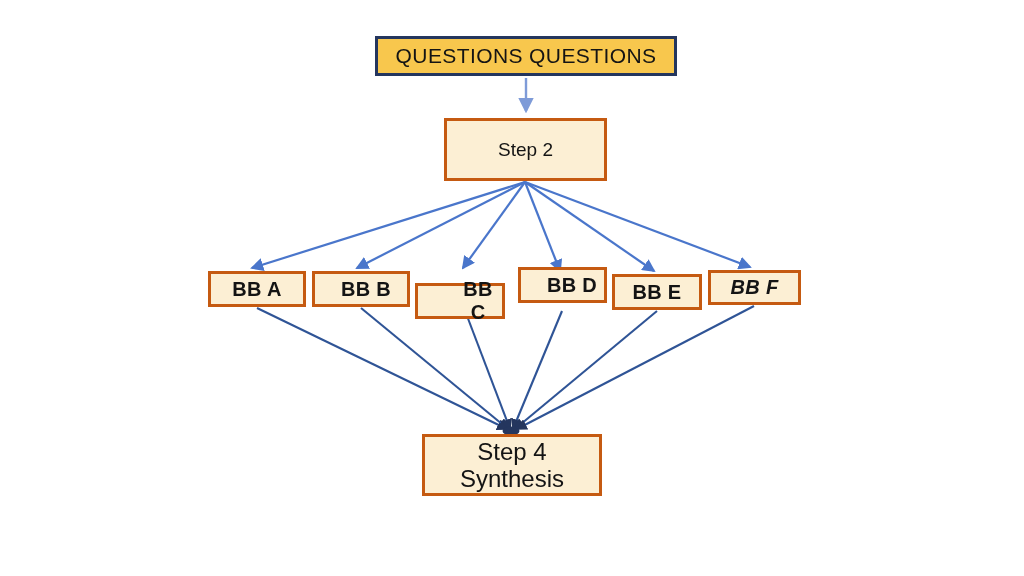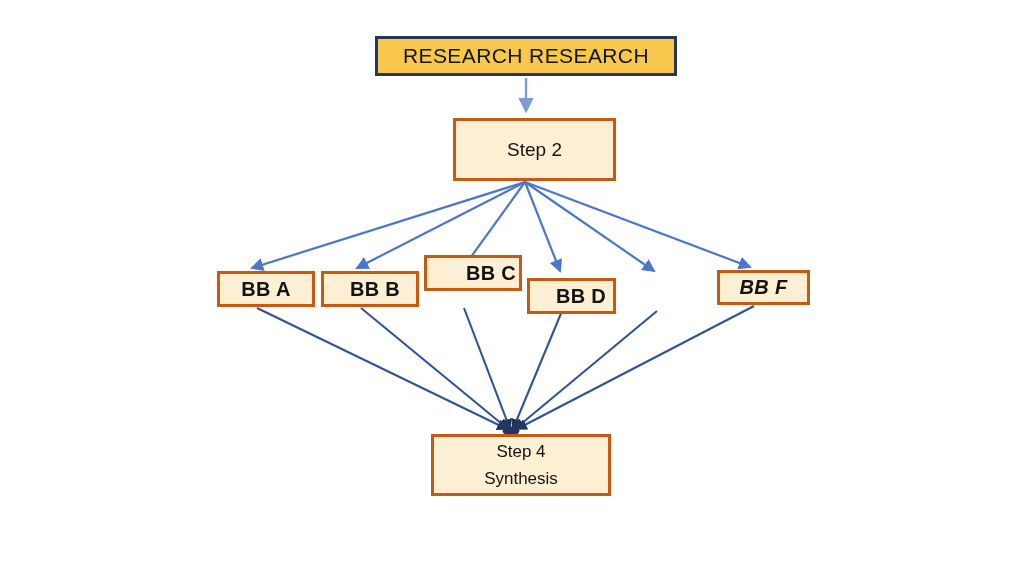--- a/index.html
+++ b/index.html
@@ -37,42 +37,41 @@
     left: 375px; top: 36px; width: 302px; height: 40px;
     background: #F8C74D;
     border: 3px solid #24365E;
     font-size: 21px;
     letter-spacing: 0.4px;
     font-weight: 500;
   }
   .node-cream {
     background: #FCEFD4;
     border: 3px solid #C55A11;
-    margin-left: 9px;
   }
   .node-step2 {
     left: 444px; top: 118px; width: 163px; height: 63px;
     font-size: 19px;
     line-height: 27px;
   }
   .node-step4 {
     left: 422px; top: 434px; width: 180px; height: 62px;
-    font-size: 17px;
+    font-size: 24px;
     line-height: 27px;
   }
   .node-bb {
     height: 36px;
     font-size: 20px;
     font-weight: 700;
     letter-spacing: 0.3px;
   }
   .bb-a { left: 208px; top: 271px; width: 98px; }
   .bb-b { left: 312px; top: 271px; width: 98px; padding-left: 10px; }
-  .bb-c { left: 415px; top: 255px; width: 98px; padding-left: 36px; }
-  .bb-d { left: 518px; top: 278px; width: 89px; padding-left: 19px; }
+  .bb-c { left: 415px; top: 283px; width: 90px; padding-left: 36px; }
+  .bb-d { left: 518px; top: 267px; width: 89px; padding-left: 19px; }
   .bb-e { left: 612px; top: 274px; width: 90px; }
   .bb-f { left: 708px; top: 270px; width: 93px; height: 35px; font-style: italic; }
 </style>
 </head>
 <body>
 
 <div class="stage">
 
   <svg class="connectors" viewBox="0 0 1024 576">
     <defs>
@@ -100,39 +99,42 @@
     <line x1="361" y1="308" x2="508" y2="429" stroke="#2F5496" stroke-width="2.1" marker-end="url(#arrowDark)"></line>
     <line x1="464" y1="308" x2="510" y2="429" stroke="#2F5496" stroke-width="2.1" marker-end="url(#arrowDark)"></line>
     <line x1="562" y1="311" x2="513" y2="429" stroke="#2F5496" stroke-width="2.1" marker-end="url(#arrowDark)"></line>
     <line x1="657" y1="311" x2="515" y2="429" stroke="#2F5496" stroke-width="2.1" marker-end="url(#arrowDark)"></line>
     <line x1="754" y1="306" x2="517" y2="429" stroke="#2F5496" stroke-width="2.1" marker-end="url(#arrowDark)"></line>
 
     <ellipse cx="511" cy="431" rx="8.5" ry="4.5" fill="#24365E"></ellipse>
   </svg>
 
   <div class="node node-research">
-    <span>RESEARCH RESEARCH</span>
+    <span>QUESTIONS QUESTIONS</span>
   </div>
 
   <div class="node node-cream node-step2">
     <span>Step 2</span>
   </div>
 
   <div class="node node-cream node-bb bb-a">
     <span>BB A</span>
   </div>
   <div class="node node-cream node-bb bb-b">
     <span>BB B</span>
   </div>
   <div class="node node-cream node-bb bb-c">
     <span>BB C</span>
   </div>
   <div class="node node-cream node-bb bb-d">
     <span>BB D</span>
   </div>
+  <div class="node node-cream node-bb bb-e">
+    <span>BB E</span>
+  </div>
   <div class="node node-cream node-bb bb-f">
     <span>BB F</span>
   </div>
 
   <div class="node node-cream node-step4">
     <span>Step 4</span>
     <span>Synthesis</span>
   </div>
 
 </div>

